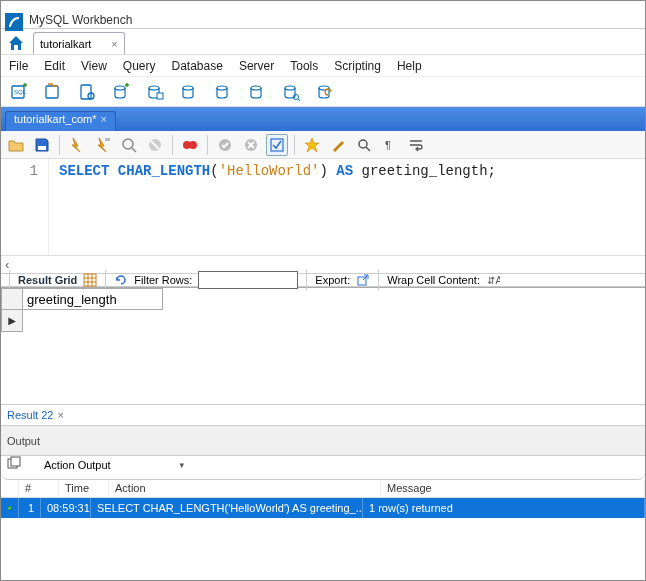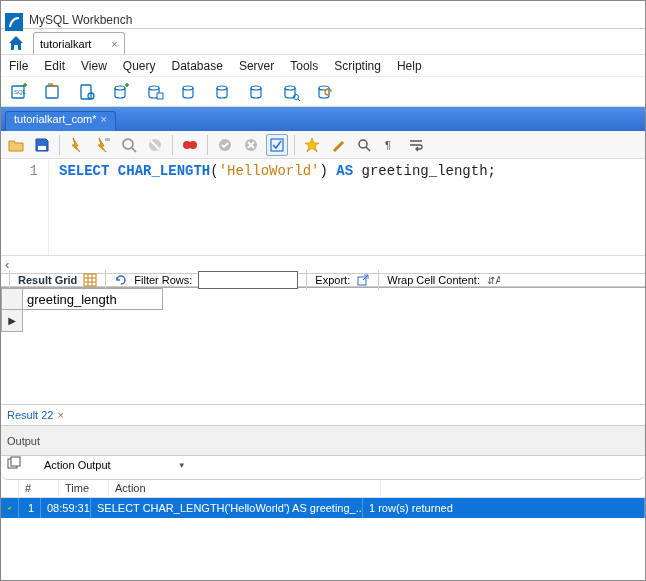--- a/index.html
+++ b/index.html
@@ -550,20 +550,21 @@
       </svg></span>
   <div class="action-select">
     <span>Action Output</span>
   </div>
 </div>
 <div class="log-head">
   <div class="lh" style="width:18px"></div>
   <div class="lh n">#</div>
   <div class="lh t">Time</div>
   <div class="lh a">Action</div>
+  <div class="lh m">Message</div>
 </div>
 <div class="log-row">
   <div class="lr ok">
       <svg width="12" height="12" viewBox="0 0 12 12">
         <circle cx="6" cy="6" r="5" fill="#2a9d2a"></circle>
         <path d="M3 6 L5 8 L9 4" stroke="#fff" stroke-width="1.5" fill="none"></path>
       </svg>
     </div>
   <div class="lr n">1</div>
   <div class="lr t">08:59:31</div>

